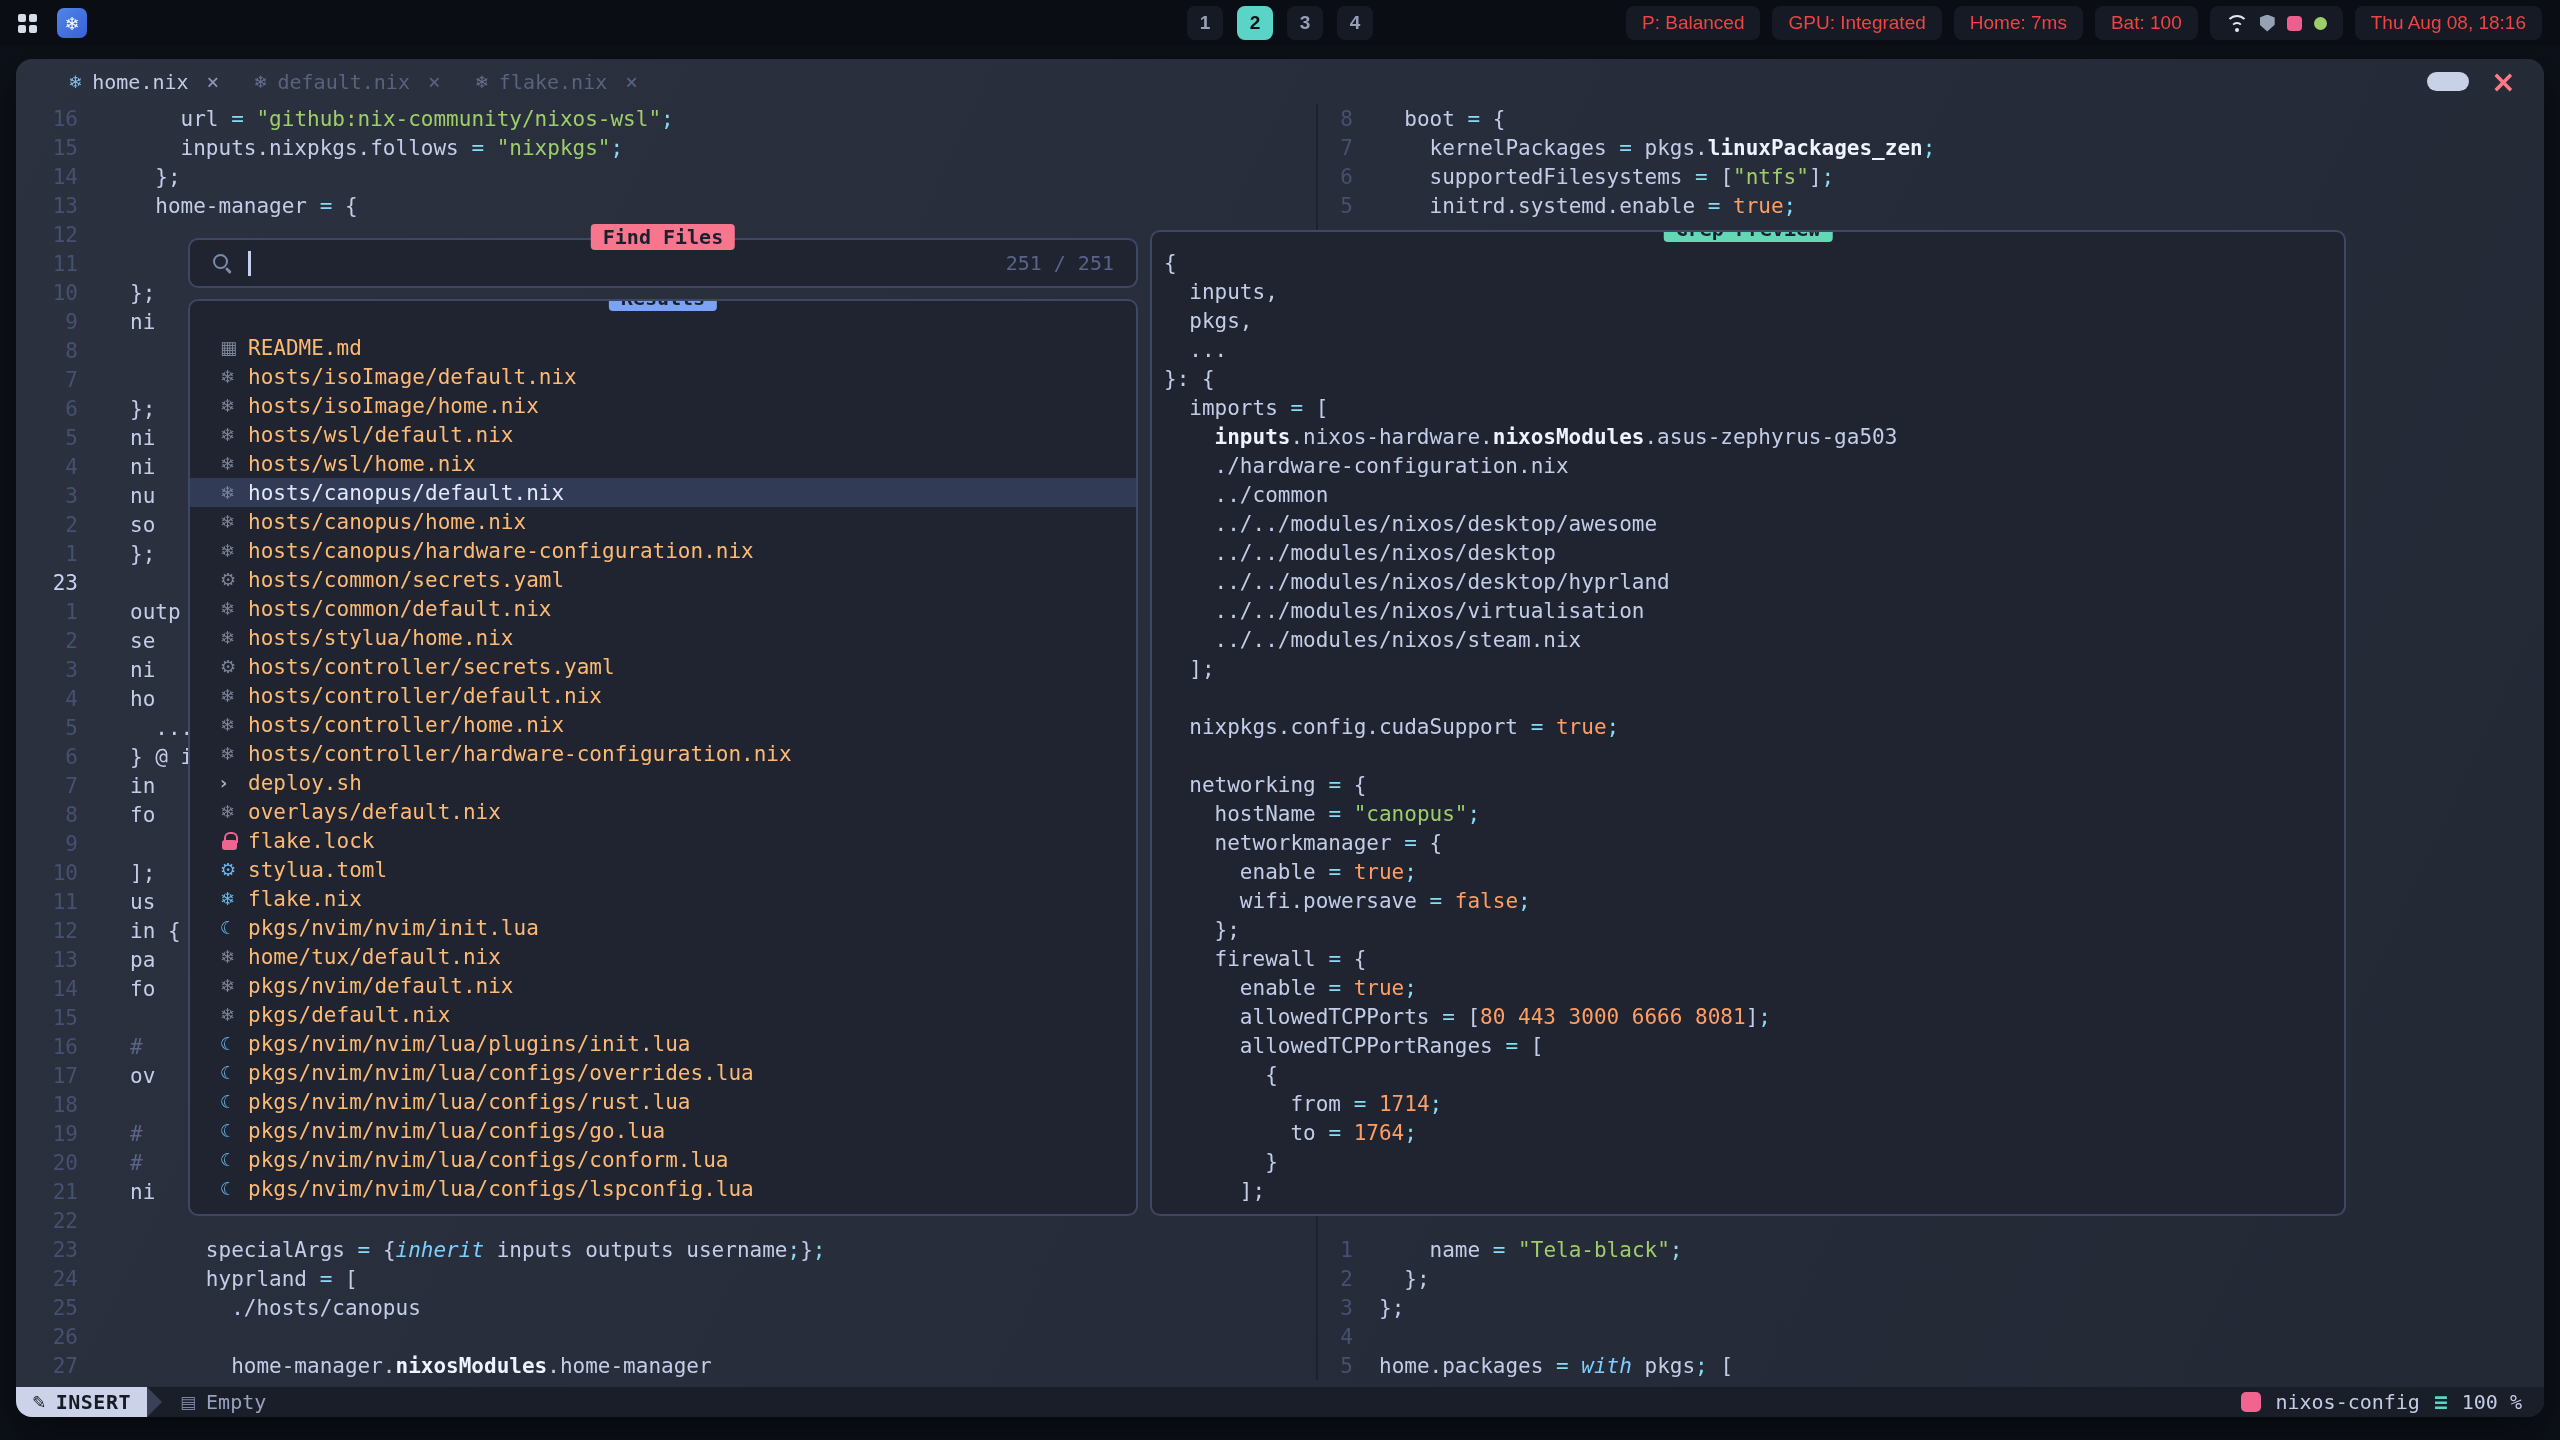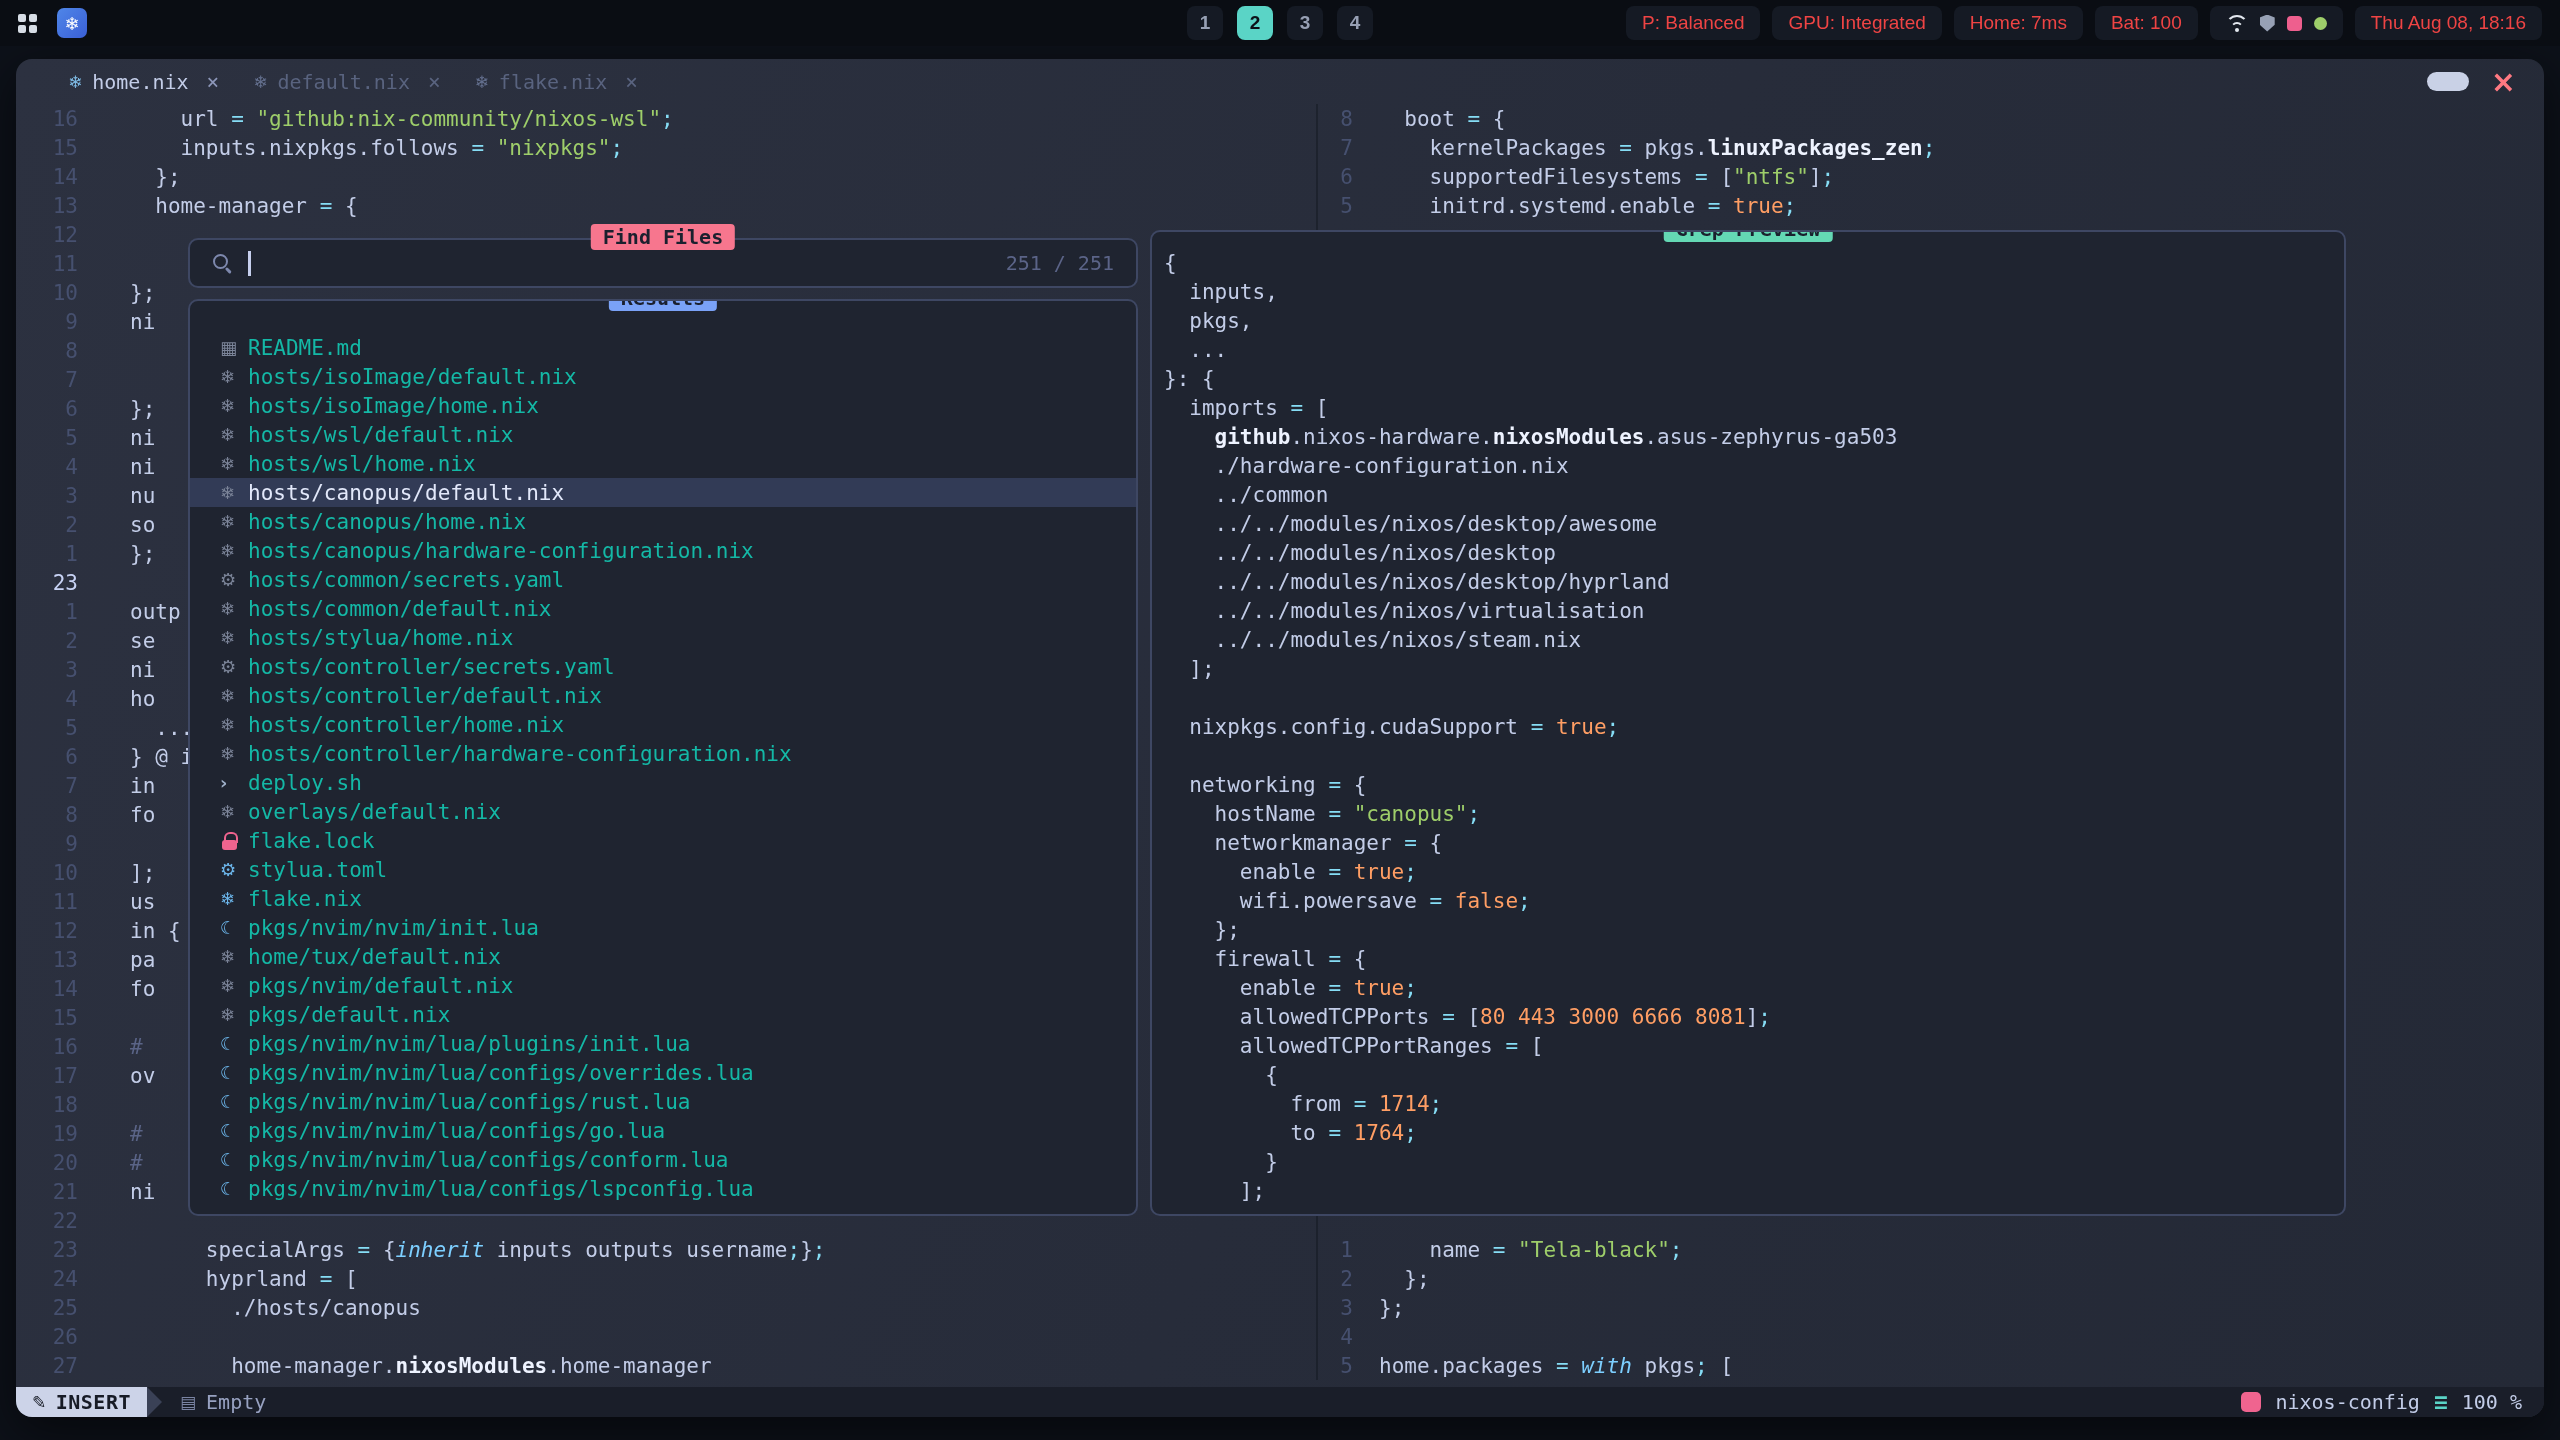--- a/index.html
+++ b/index.html
@@ -104,21 +104,21 @@
   .search-glyph::after { content:""; position:absolute; width:7px; height:2.5px;
             background:#7d88ad; transform:rotate(45deg); right:0; bottom:2px; border-radius:2px; }
   .caret { width:3px; height:25px; background:#c6cfee; margin-left:16px; }
   .counter { margin-left:auto; font:20px "DejaVu Sans Mono", monospace; color:#5b6488; }
 
   .results { left:172px; top:240px; width:950px; height:917px; overflow:hidden; }
   .rlist { padding-top:32px; }
   .result { height:29px; display:flex; align-items:center; padding:0 20px 0 30px; cursor:default; }
   .result.selected { background:#323b56; }
   .ficon { width:28px; flex:none; font-family:"DejaVu Sans",sans-serif; font-size:18px; }
-  .fpath { font:21px "DejaVu Sans Mono", monospace; color:#14b8a6; white-space:pre; }
+  .fpath { font:21px "DejaVu Sans Mono", monospace; color:#fdba74; white-space:pre; }
   .result.selected .fpath { color:#e2e8fa; }
   .ic-nix, .ic-yaml, .ic-markdown { color:#7b8498; }
   .ic-nix-blue, .ic-toml { color:#6cb6eb; }
   .ic-lua { color:#6cb6eb; }
   .ic-sh  { color:#9fb0c9; font-weight:bold; }
   .icon-lock { display:inline-block; position:relative; width:28px; height:18px; }
   .icon-lock::before { content:""; position:absolute; left:4px; top:0; width:10px; height:9px;
             border:2.5px solid #f0648f; border-bottom:none; border-radius:6px 6px 0 0; }
   .icon-lock::after { content:""; position:absolute; left:2px; bottom:0; width:15px; height:10px;
             background:#f0648f; border-radius:3px; }
@@ -397,21 +397,21 @@
 
     <div class="float preview">
       <span class="tag tag-teal">Grep Preview</span>
       <div class="prows" id="preview-rows">
           <div class="crow"><span class="code"><span class="tk-d">{</span></span></div>
           <div class="crow"><span class="code"><span class="tk-d">  inputs,</span></span></div>
           <div class="crow"><span class="code"><span class="tk-d">  pkgs,</span></span></div>
           <div class="crow"><span class="code"><span class="tk-d">  ...</span></span></div>
           <div class="crow"><span class="code"><span class="tk-d">}: {</span></span></div>
           <div class="crow"><span class="code"><span class="tk-d">  imports </span><span class="tk-o">= </span><span class="tk-d">[</span></span></div>
-          <div class="crow"><span class="code"><span class="tk-d">    </span><span class="tk-b">github</span><span class="tk-d">.nixos-hardware.</span><span class="tk-b">nixosModules</span><span class="tk-d">.asus-zephyrus-ga503</span></span></div>
+          <div class="crow"><span class="code"><span class="tk-d">    </span><span class="tk-b">inputs</span><span class="tk-d">.nixos-hardware.</span><span class="tk-b">nixosModules</span><span class="tk-d">.asus-zephyrus-ga503</span></span></div>
           <div class="crow"><span class="code"><span class="tk-d">    ./hardware-configuration.nix</span></span></div>
           <div class="crow"><span class="code"><span class="tk-d">    ../common</span></span></div>
           <div class="crow"><span class="code"><span class="tk-d">    ../../modules/nixos/desktop/awesome</span></span></div>
           <div class="crow"><span class="code"><span class="tk-d">    ../../modules/nixos/desktop</span></span></div>
           <div class="crow"><span class="code"><span class="tk-d">    ../../modules/nixos/desktop/hyprland</span></span></div>
           <div class="crow"><span class="code"><span class="tk-d">    ../../modules/nixos/virtualisation</span></span></div>
           <div class="crow"><span class="code"><span class="tk-d">    ../../modules/nixos/steam.nix</span></span></div>
           <div class="crow"><span class="code"><span class="tk-d">  ];</span></span></div>
           <div class="crow"><span class="code"></span></div>
           <div class="crow"><span class="code"><span class="tk-d">  nixpkgs.config.cudaSupport </span><span class="tk-o">= </span><span class="tk-n">true</span><span class="tk-o">;</span></span></div>

